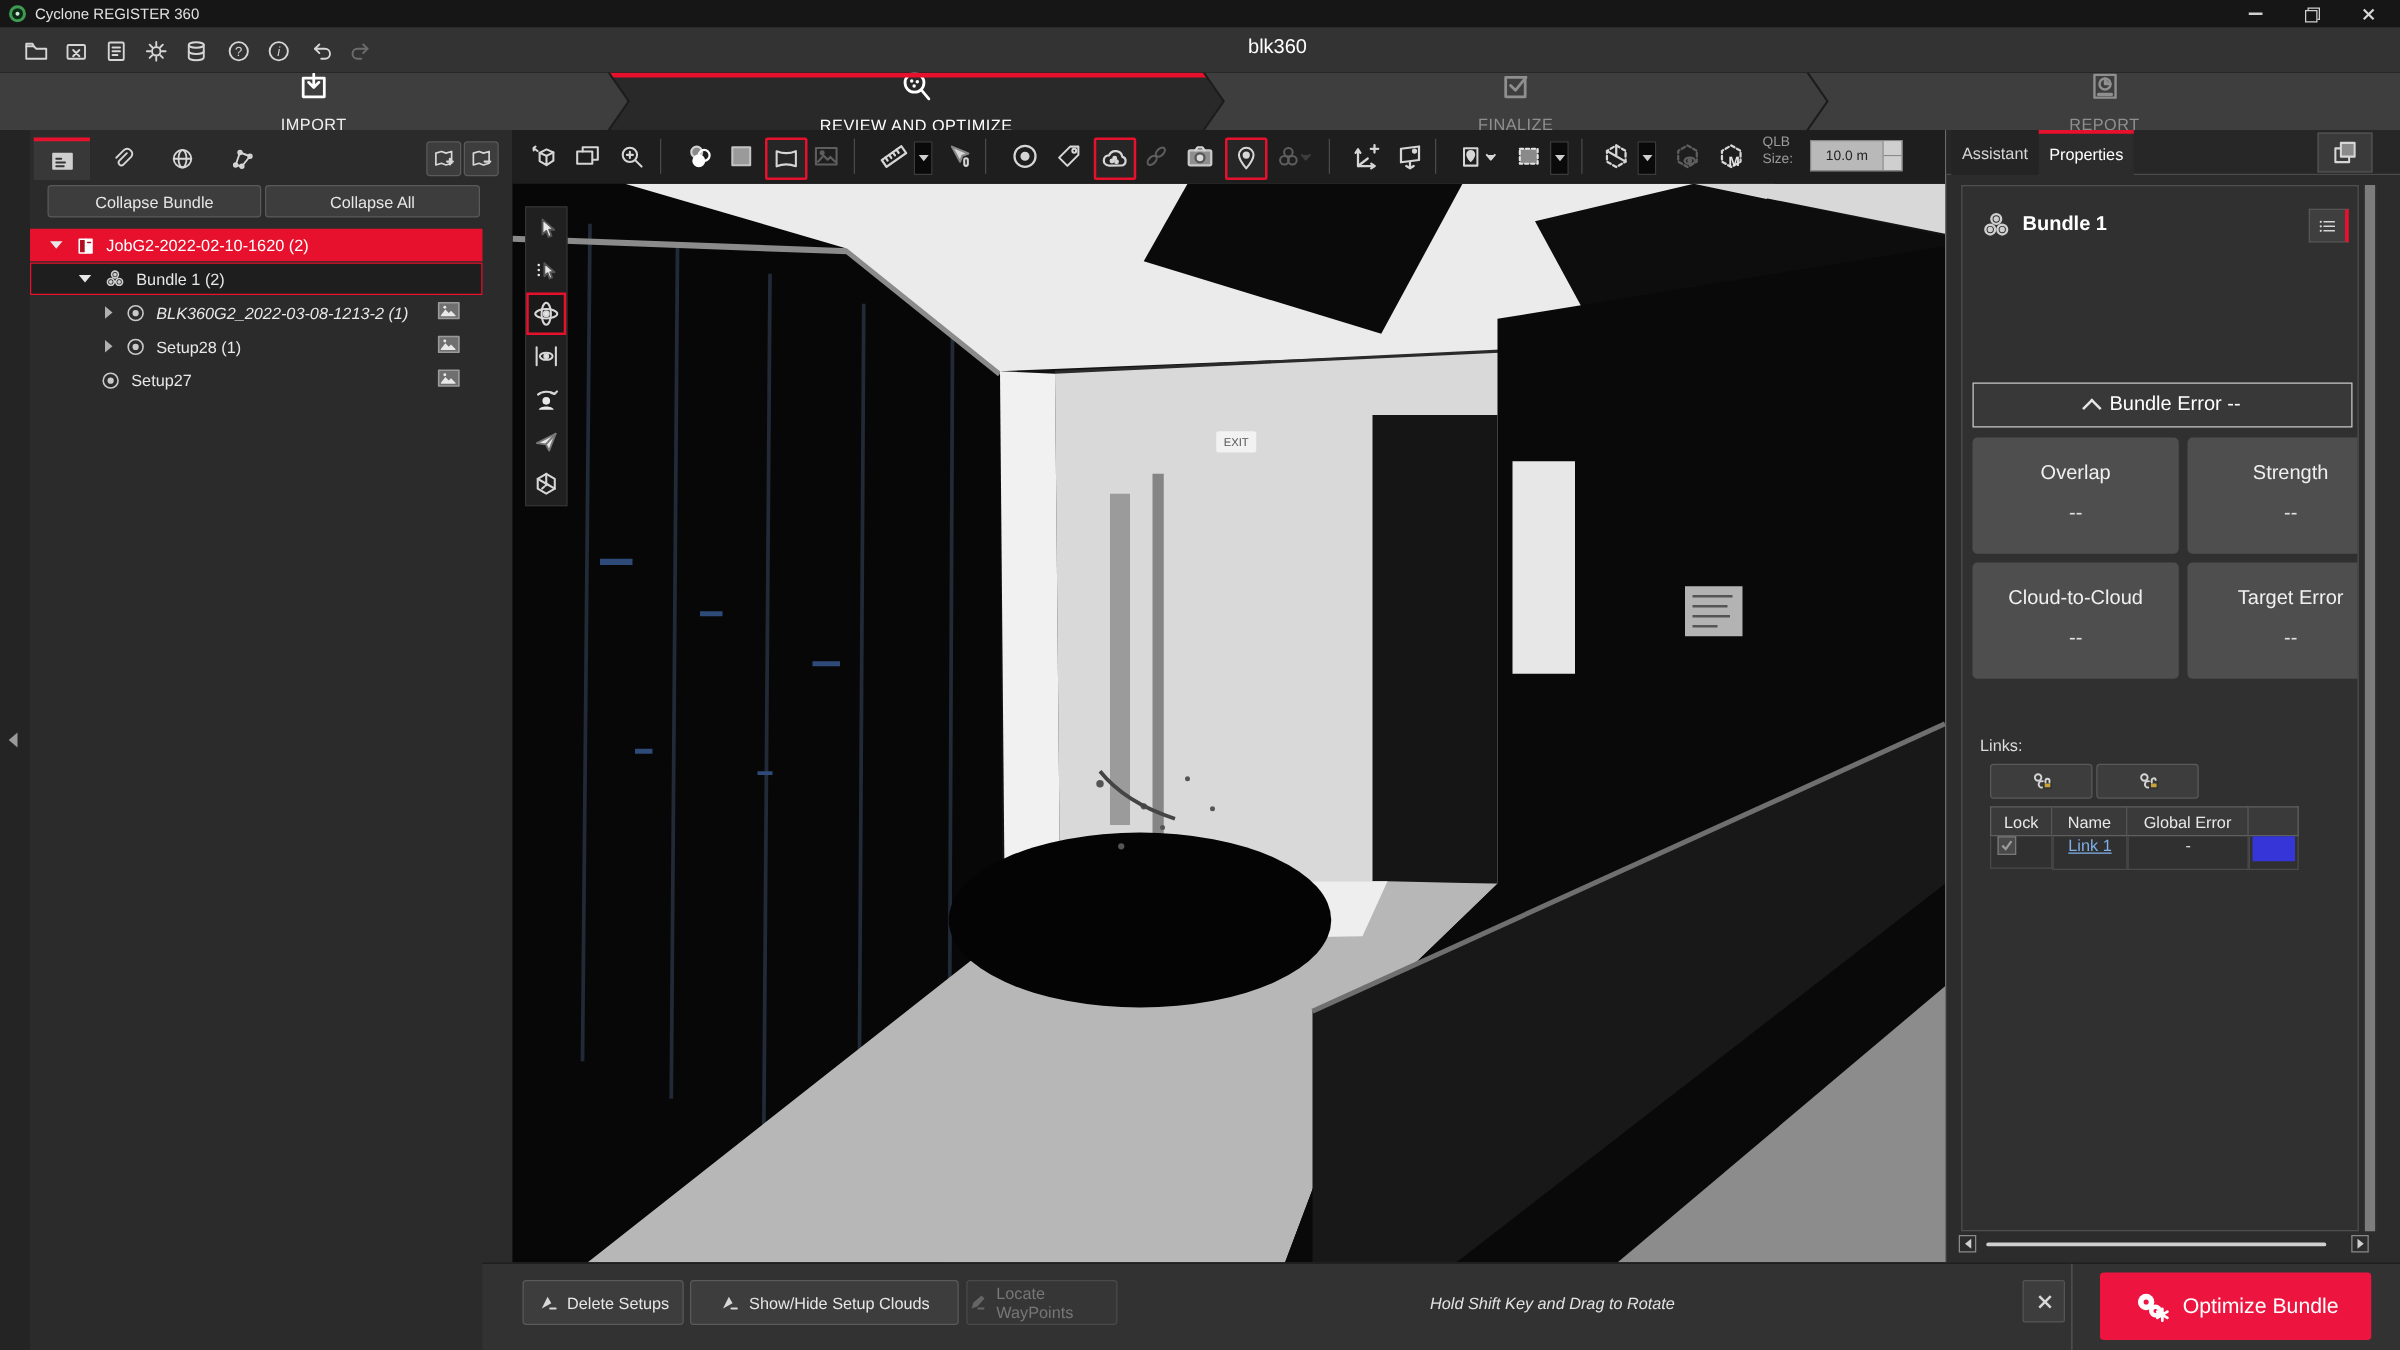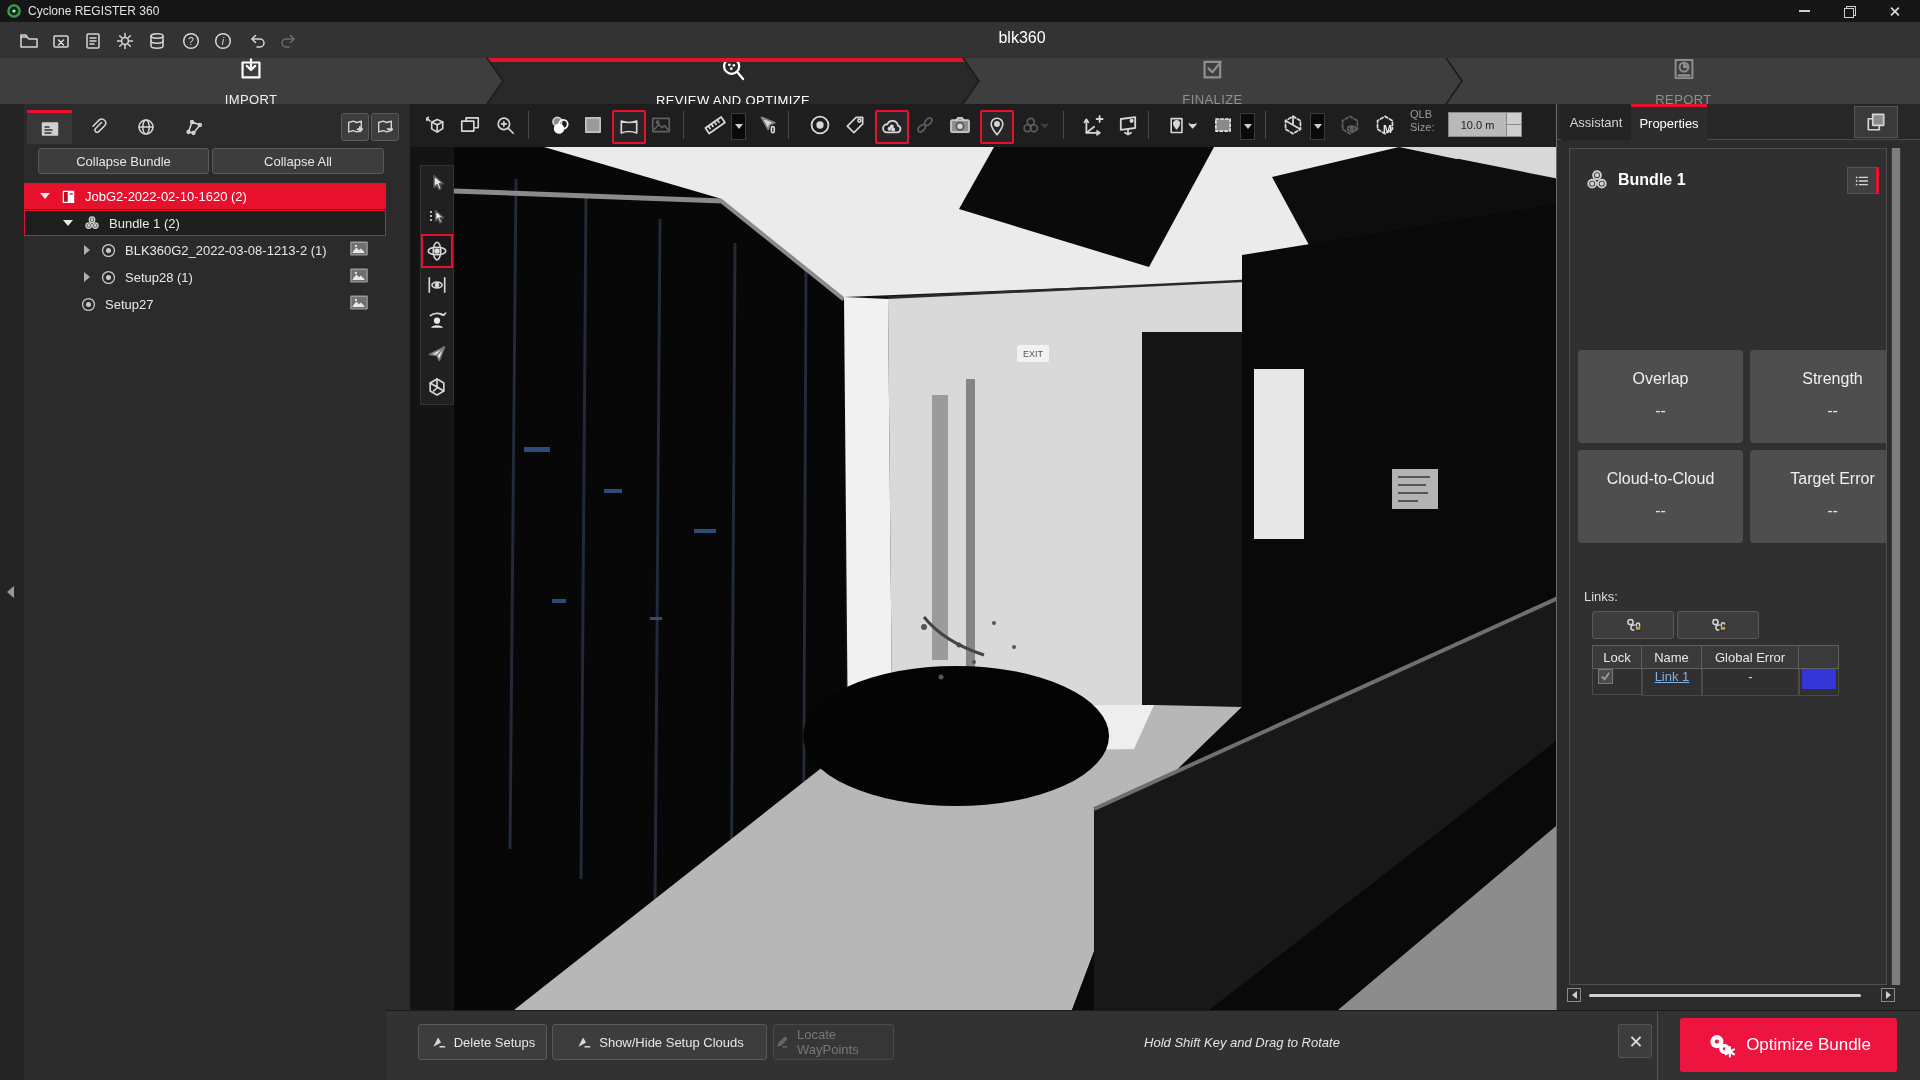--- a/index.html
+++ b/index.html
@@ -292,21 +292,21 @@
     <div class="trow" style="top:133px;">
       <span class="ic" style="margin-left:60px;">
           <span class="tri-right"></span>
         </span>
       <span class="ic" style="margin-left:10px;">
           <svg width="17" height="17" viewBox="0 0 20 20" style="stroke:#c9c9c9;">
             <circle cx="10" cy="10" r="7"></circle>
             <circle cx="10" cy="10" r="2.2" fill="#c9c9c9"></circle>
           </svg>
         </span>
-      <span style="margin-left:8px;">BLK360G2_2022-03-08-1213-2 (1)</span>
+      <span style="margin-left:8px;font-style:italic;">BLK360G2_2022-03-08-1213-2 (1)</span>
       <span class="ic thumbic">
           <svg width="18" height="15" viewBox="0 0 20 16">
             <rect x="1" y="1" width="18" height="14" fill="#6f6f6f" stroke="#9a9a9a"></rect>
             <path d="M3 12l4-5 3 3 2-2 4 4v1H3z" fill="#e8e8e8" stroke="none"></path>
             <circle cx="6.5" cy="5" r="1.3" fill="#e8e8e8" stroke="none"></circle>
           </svg>
         </span>
     </div>
     <div class="trow" style="top:160px;">
       <span class="ic" style="margin-left:60px;">
@@ -566,21 +566,21 @@
       </div>
       <div class="abs" style="left:1038px;top:8px;width:72px;height:23px;background:#b9b9b9;border:1px solid #888;display:flex;align-items:center;">
         <span style="flex:1;text-align:center;font-size:11px;color:#222;">10.0 m</span>
         <span style="width:14px;height:100%;border-left:1px solid #888;display:flex;flex-direction:column;">
           <span style="flex:1;border-bottom:1px solid #888;background:#cfcfcf;"></span>
           <span style="flex:1;background:#cfcfcf;"></span>
         </span>
       </div>
     </div>
 
-    <div class="abs" style="left:0;top:43px;width:1146px;height:863px;padding-left:44px;">
+    <div class="abs" style="left:0;top:43px;width:1146px;height:863px;">
       <svg width="1146" height="863" viewBox="0 0 1146 863">
         <rect width="1146" height="863" fill="#131313"></rect>
 
         <polygon points="0,0 90,0 268,52 390,150 392,600 345,863 0,863" fill="#070707"></polygon>
         <path d="M62,32 L56,702 M132,50 L127,732 M206,72 L201,766 M281,96 L277,798 M352,122 L349,832" stroke="#222a38" stroke-width="3" fill="none"></path>
         <g fill="#2e4a78">
             <rect x="70" y="300" width="26" height="5"></rect>
             <rect x="150" y="342" width="18" height="4"></rect>
             <rect x="240" y="382" width="22" height="4"></rect>
             <rect x="98" y="452" width="14" height="4"></rect>
@@ -737,20 +737,24 @@
               <g fill="#d6d6d6" stroke="none">
                 <circle cx="4" cy="6" r="1"></circle>
                 <circle cx="4" cy="10" r="1"></circle>
                 <circle cx="4" cy="14" r="1"></circle>
               </g>
             </svg>
           </span>
       </div>
 
 
+      <div class="abs flexc" style="left:8px;top:157px;width:304px;height:36px;background:#383838;border:1px solid #c8c8c8;box-sizing:border-box;gap:9px;color:#fff;font-size:16px;">
+        <span style="width:9px;height:9px;border-left:2px solid #e6e6e6;border-top:2px solid #e6e6e6;transform:rotate(45deg);margin-top:5px;"></span>
+        <span>Bundle Error --</span>
+      </div>
 
       <div class="tile" style="left:8px;top:201px;">
         <div class="tl">Overlap</div>
         <div class="tv">--</div>
       </div>
       <div class="tile" style="left:180px;top:201px;">
         <div class="tl">Strength</div>
         <div class="tv">--</div>
       </div>
       <div class="tile" style="left:8px;top:301px;">

